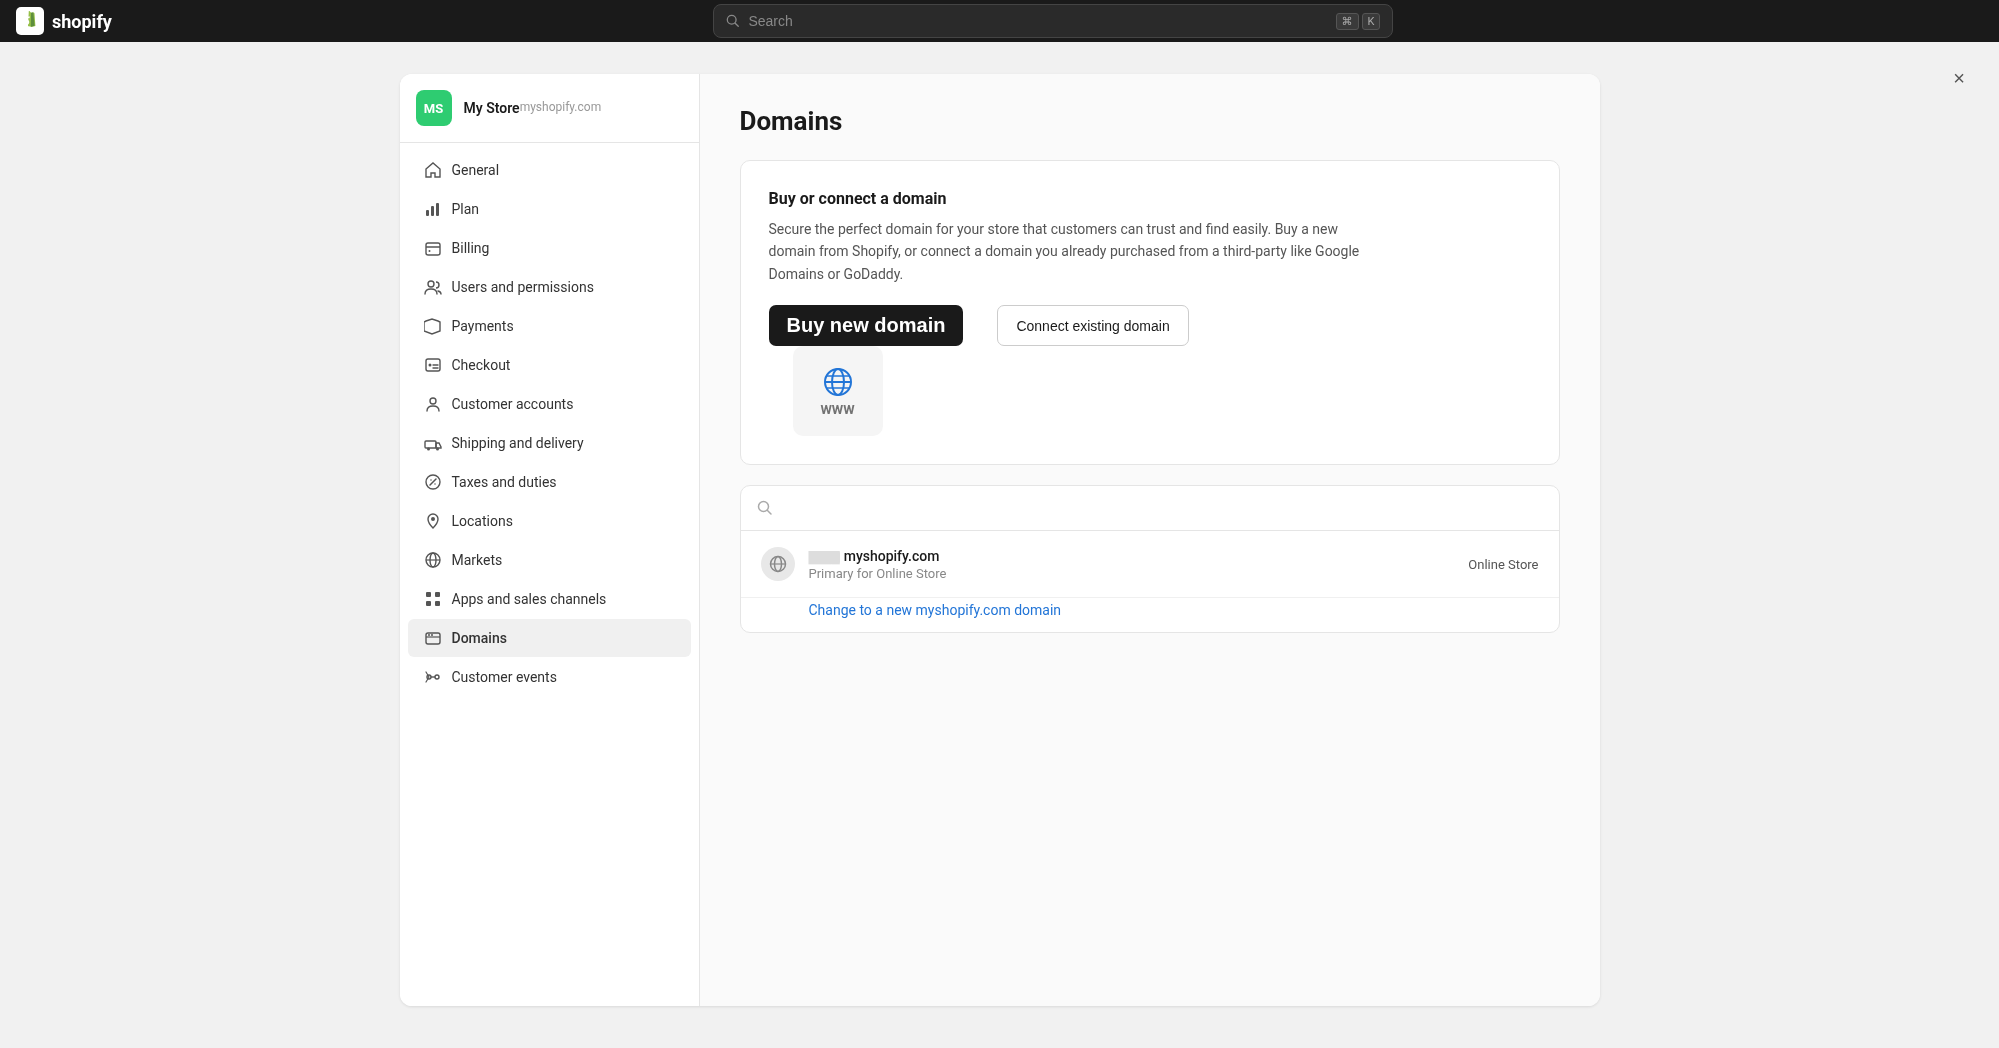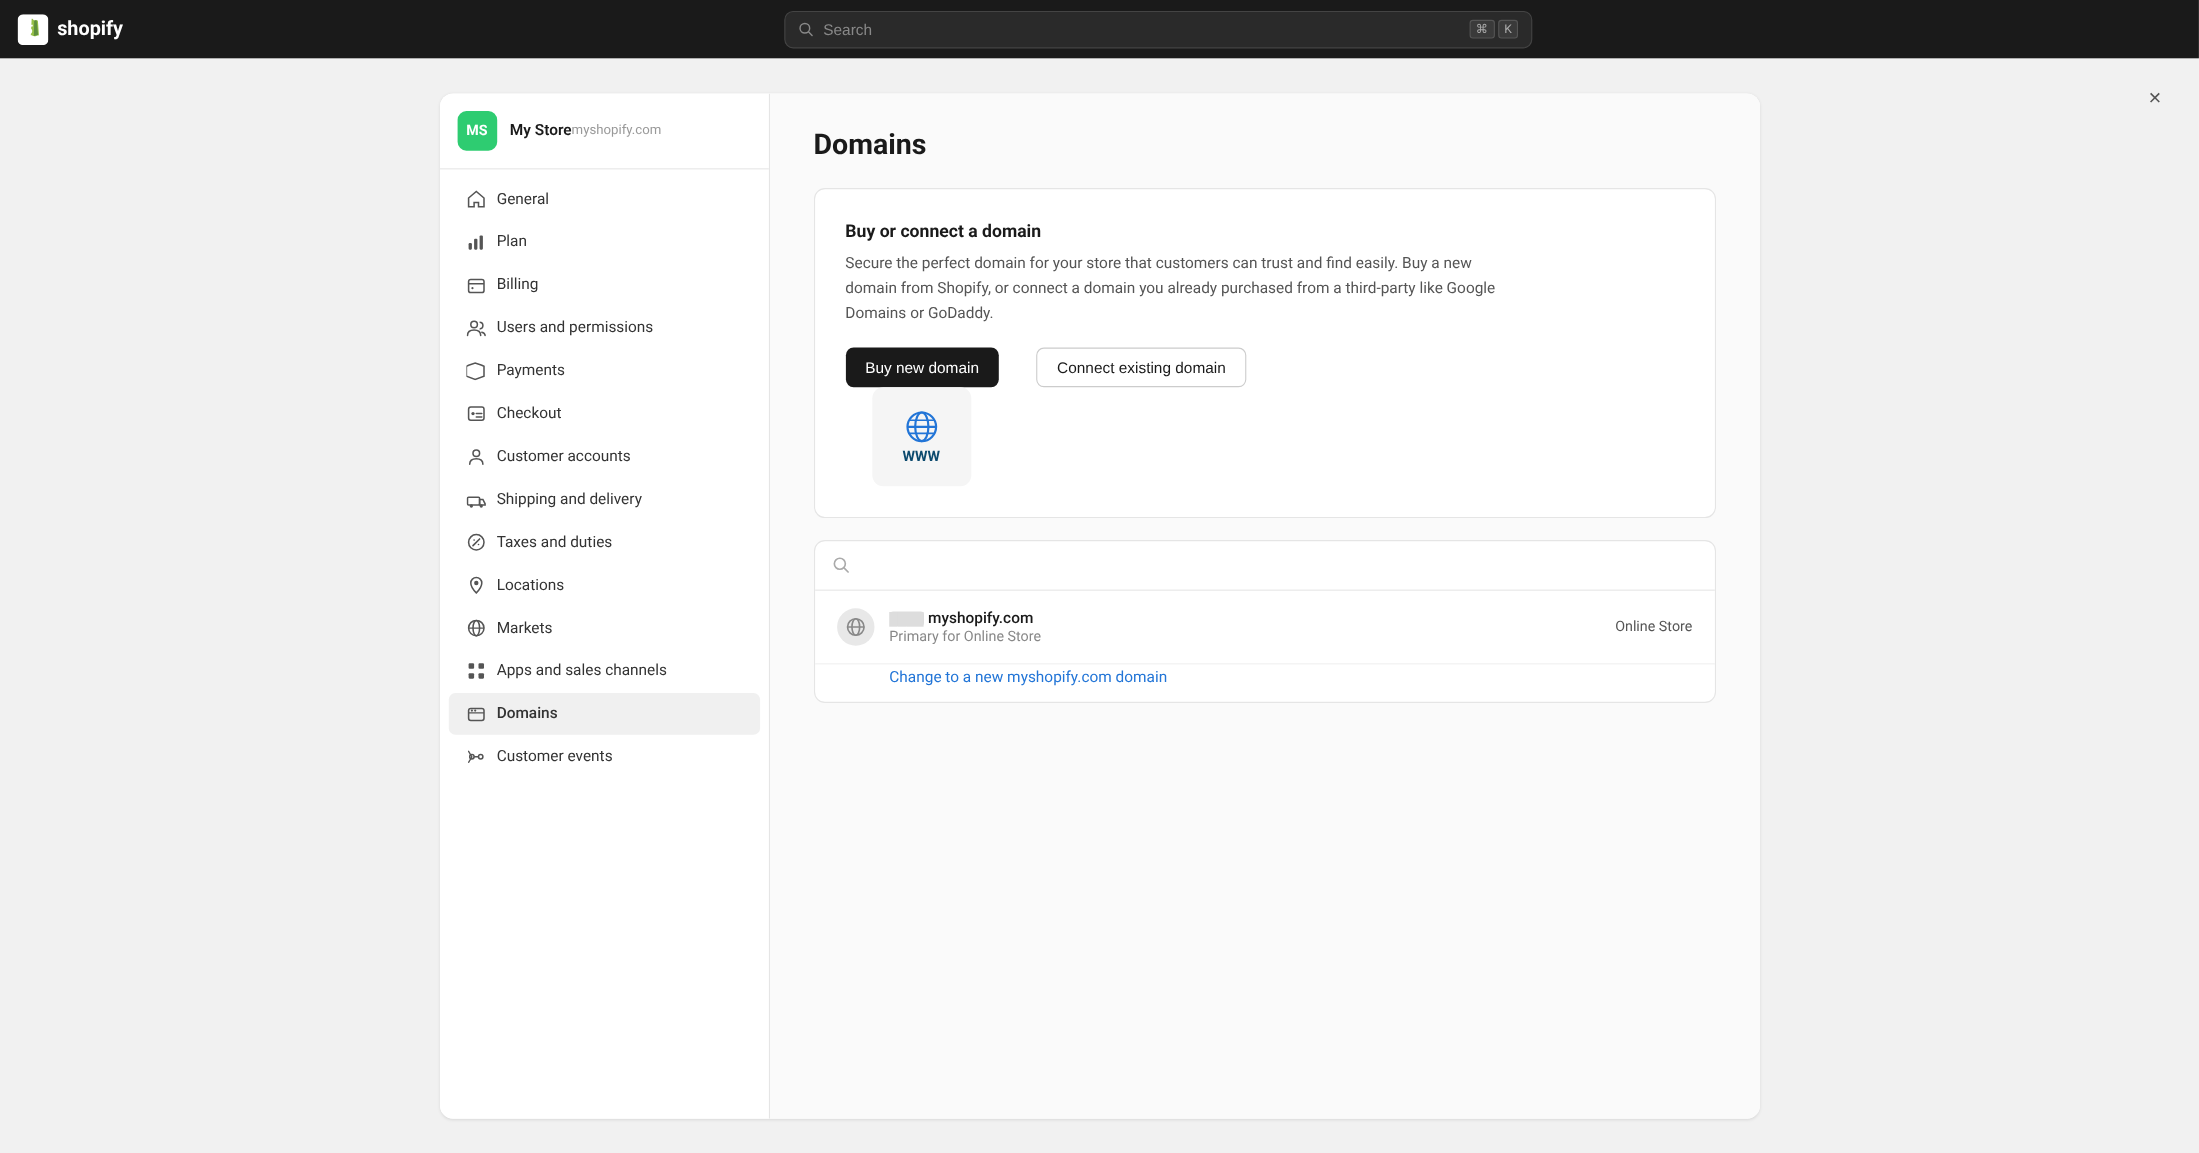--- a/index.html
+++ b/index.html
@@ -5,21 +5,21 @@
     * { box-sizing: border-box; margin: 0; padding: 0; }
     body {
       font-family: -apple-system, BlinkMacSystemFont, 'Segoe UI', Roboto, sans-serif;
       background: #f1f1f1;
       min-height: 100vh;
     }
 
     
     .topnav {
       background: #1a1a1a;
-      height: 53px;
+      height: 42px;
       display: flex;
       align-items: center;
       padding: 0 16px;
       gap: 12px;
     }
     .topnav-logo {
       display: flex;
       align-items: center;
       gap: 8px;
       color: #fff;
@@ -200,22 +200,22 @@
     .buy-domain-actions {
       display: flex;
       gap: 10px;
     }
     .btn-primary {
       background: #1a1a1a;
       color: #fff;
       border: none;
       border-radius: 7px;
       padding: 9px 18px;
-      font-size: 14px;
-      font-weight: 400;
+      font-size: 20px;
+      font-weight: 700;
       cursor: pointer;
     }
     .btn-secondary {
       background: #fff;
       color: #1a1a1a;
       border: 1px solid #ccc;
       border-radius: 7px;
       padding: 9px 18px;
       font-size: 14px;
       font-weight: 500;
@@ -232,21 +232,21 @@
       align-items: center;
       justify-content: center;
       margin-left: 24px;
       flex-shrink: 0;
       flex-direction: column;
       gap: 4px;
     }
     .www-globe {
       font-size: 13px;
       font-weight: 700;
-      color: #0c4a6e;
+      color: #737373;
     }
 
     
     .search-domains-card { }
     .search-domains-input-wrap {
       display: flex;
       align-items: center;
       gap: 10px;
       padding: 14px 16px;
       border-bottom: 1px solid #e5e5e5;

